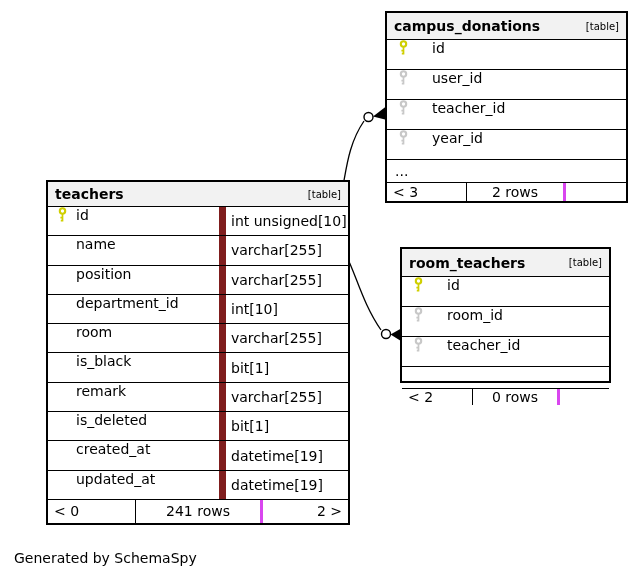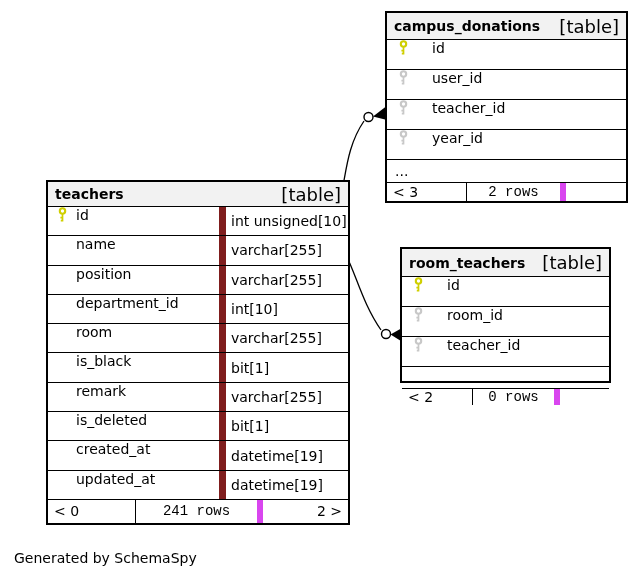--- a/index.html
+++ b/index.html
@@ -14,35 +14,35 @@
   .dbtable {
     position: absolute; z-index: 1; background: #fff;
     border: 2px solid #000; box-sizing: border-box;
     display: flex; flex-direction: column;
   }
   .thead {
     background: #f2f2f2; display: flex; align-items: center;
     justify-content: space-between; padding: 0 7px; flex: 0 0 auto;
   }
   .tname { font-weight: bold; }
-  .ttag  { font-size: 18px; }
+  .ttag  { font-size: 10px; }
   .trow {
     border-top: 1px solid #000; display: flex; align-items: stretch;
     flex: 0 0 auto; box-sizing: border-box;
   }
   .name-cell { display: flex; align-items: flex-start; box-sizing: border-box; }
   .keyslot { display: inline-flex; align-items: center; flex: 0 0 auto; }
   .type-cell { display: flex; align-items: center; border-left: 7px solid #7f1d1d;
                padding-left: 5px; flex: 1 1 auto; box-sizing: border-box; }
   .ellipsis-row { border-top: 1px solid #000; display: flex; align-items: center;
                   padding-left: 8px; flex: 0 0 auto; }
   .tfoot { border-top: 1px solid #000; display: flex; align-items: stretch; flex: 1 1 auto; }
   .fcell { display: flex; align-items: center; box-sizing: border-box; }
   .fleft   { padding-left: 6px; border-right: 1px solid #000; }
-  .fcenter { justify-content: center; border-right: 6px solid #d946ef; font-family: Liberation Mono, monospace; }
+  .fcenter { justify-content: center; border-right: 3px solid #d946ef; }
   .fright  { justify-content: flex-end; padding-right: 6px; flex: 1 1 auto; }
 
   
   #tbl-teachers { left: 16px; top: 180px; width: 304px; height: 345px; margin-left: 30px; }
   #tbl-teachers .thead { height: 24px; }
   #tbl-teachers .trow { height: 29.3px; }
   #tbl-teachers .name-cell { width: 171px; padding-left: 10px; border-right: 0; }
   #tbl-teachers .keyslot { width: 18px; }
   #tbl-teachers .fleft { width: 88px; }
   #tbl-teachers .fcenter { width: 127px; }

